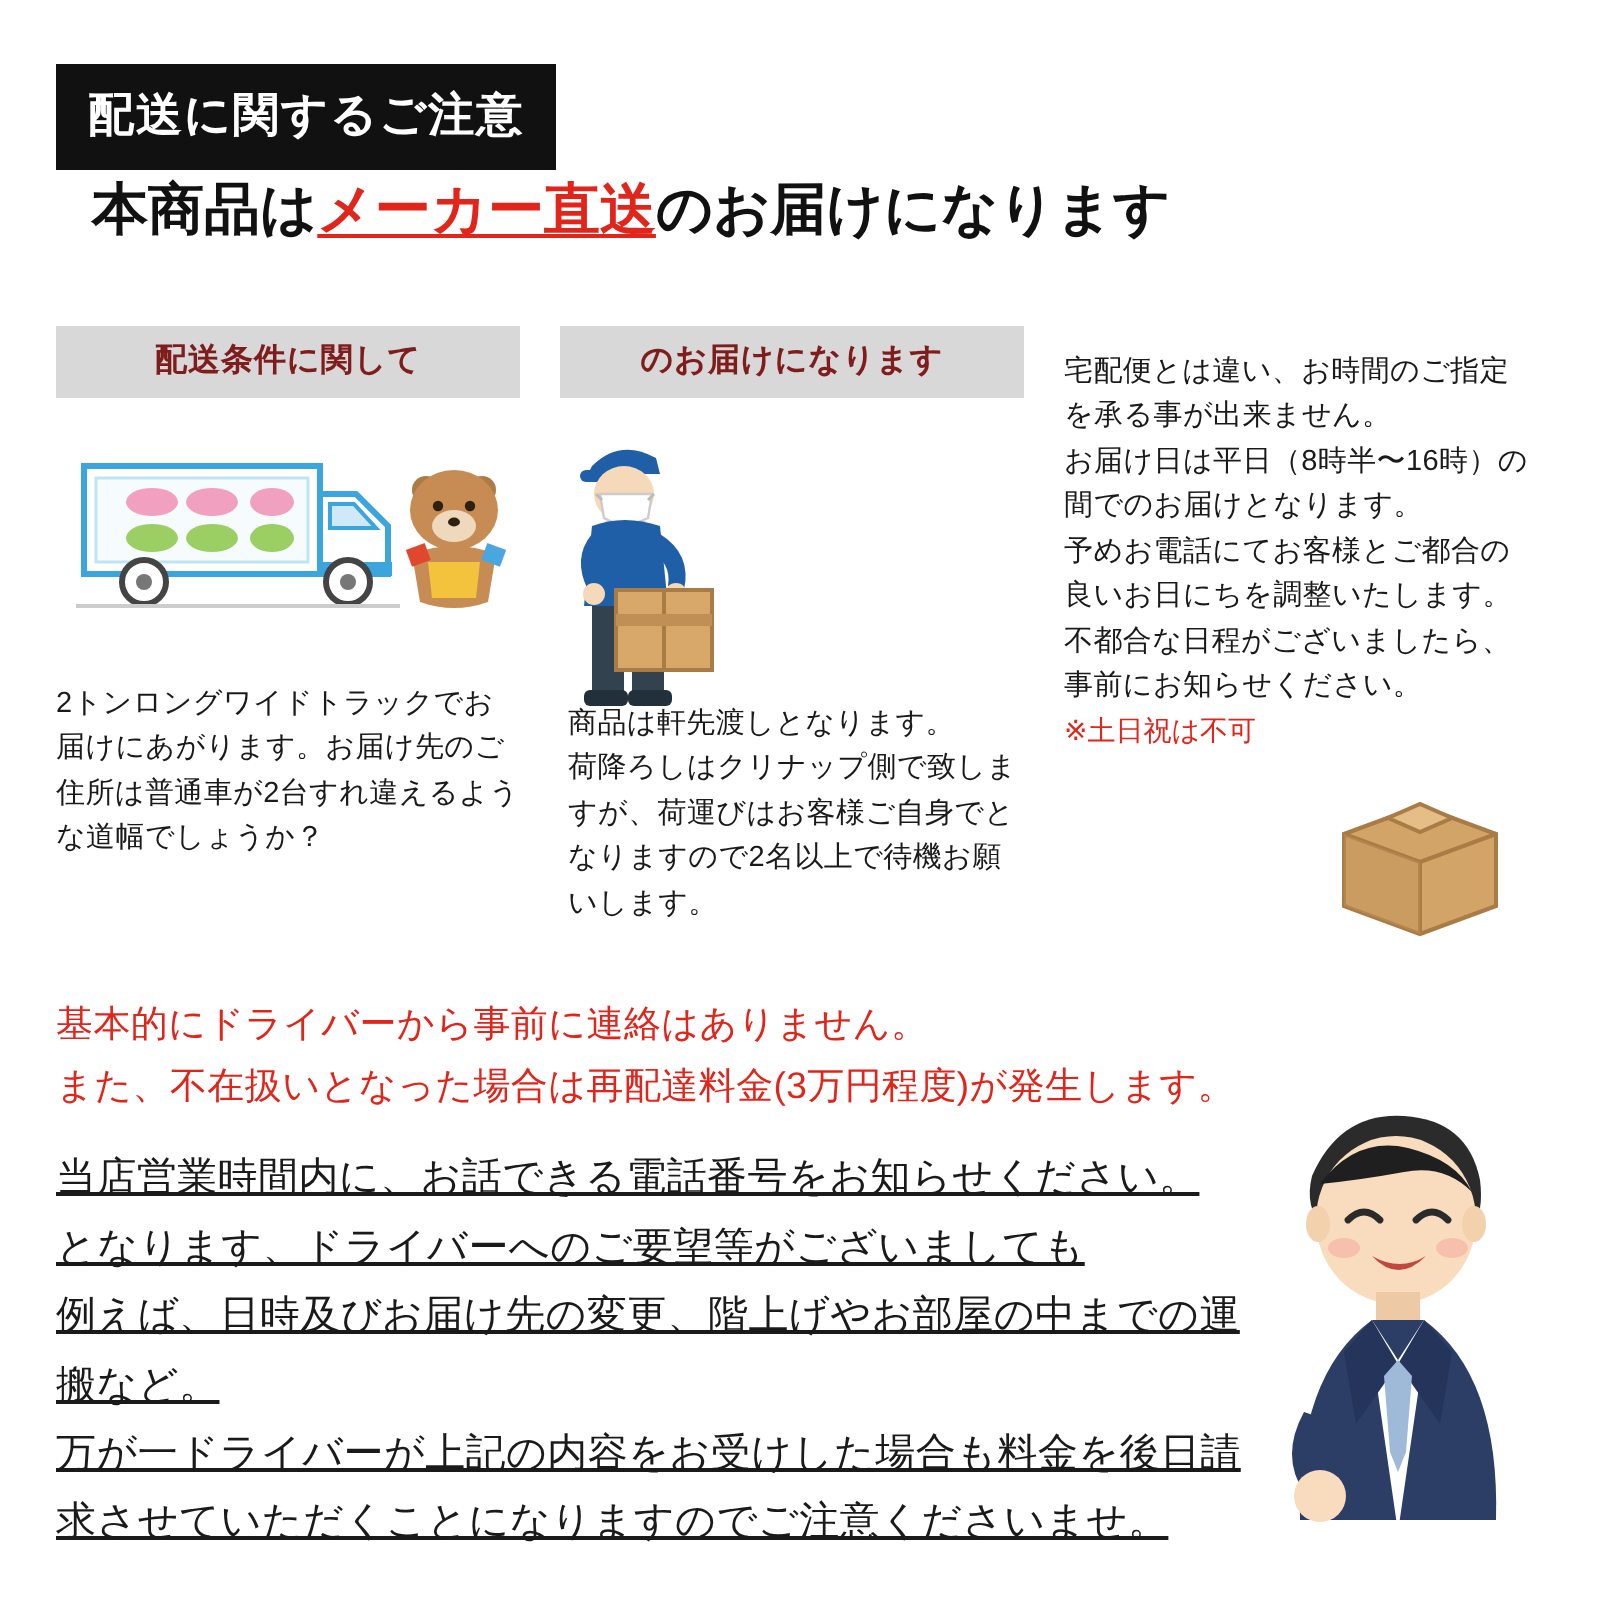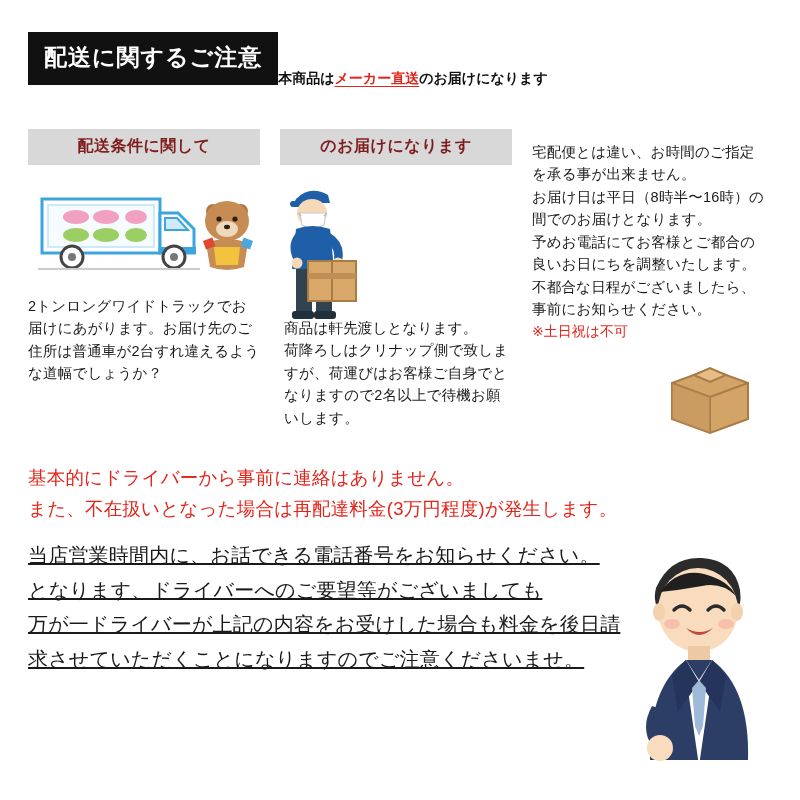--- a/index.html
+++ b/index.html
@@ -17,35 +17,37 @@
   .page {
     position: relative;
     width: 800px;
     height: 800px;
     box-sizing: border-box;
   }
 
   
   .header {
     display: flex;
-    align-items: flex-end;
+    align-items: flex-start;
     padding: 32px 28px 0 28px;
+    flex-direction: column;
   }
   .header-badge {
     background: #111111;
     color: #ffffff;
     font-size: 23px;
     font-weight: bold;
     letter-spacing: 1px;
     padding: 14px 16px 16px 16px;
     white-space: nowrap;
     line-height: 1;
   }
   .header-title {
-    font-size: 14px;
+    margin-left: 18px;
+    font-size: 28px;
     font-weight: bold;
     color: #111111;
     white-space: nowrap;
     line-height: 1;
     padding-top: 6px;
   }
   .header-title .hl {
     color: #e2251b;
     text-decoration: underline;
     text-underline-offset: 3px;
@@ -77,21 +79,21 @@
 
   
   .truck-art {
     position: relative;
     width: 232px;
     height: 110px;
   }
   .col1-text {
     font-size: 14.5px;
     line-height: 1.55;
-    margin-top: 8px;
+    margin-top: 20px;
     letter-spacing: 0.2px;
   }
 
   
   .col2-row {
     display: flex;
     align-items: flex-start;
     flex-direction: column;
   }
   .worker-art {
@@ -275,20 +277,21 @@
   </div>
 
   <div class="warn">
     <div>基本的にドライバーから事前に連絡はありません。</div>
     <div>また、不在扱いとなった場合は再配達料金(3万円程度)が発生します。</div>
   </div>
 
   <div class="bottom">
     <div>当店営業時間内に、お話できる電話番号をお知らせください。</div>
     <div>となります、ドライバーへのご要望等がございましても</div>
+    <div>例えば、日時及びお届け先の変更、階上げやお部屋の中までの運搬など。</div>
     <div>万が一ドライバーが上記の内容をお受けした場合も料金を後日請求させていただくことになりますのでご注意くださいませ。</div>
   </div>
 
   <div class="man-art">
     <svg width="168" height="236" viewBox="0 0 168 236" xmlns="http://www.w3.org/2000/svg">
 
       <path d="M38 58 Q52 26 84 28 Q116 30 122 60 Q124 76 118 84 L44 84 Q34 74 38 58 Z" fill="#2b2b2b"></path>
 
       <ellipse cx="80" cy="80" rx="40" ry="42" fill="#f8dcbd"></ellipse>
 

